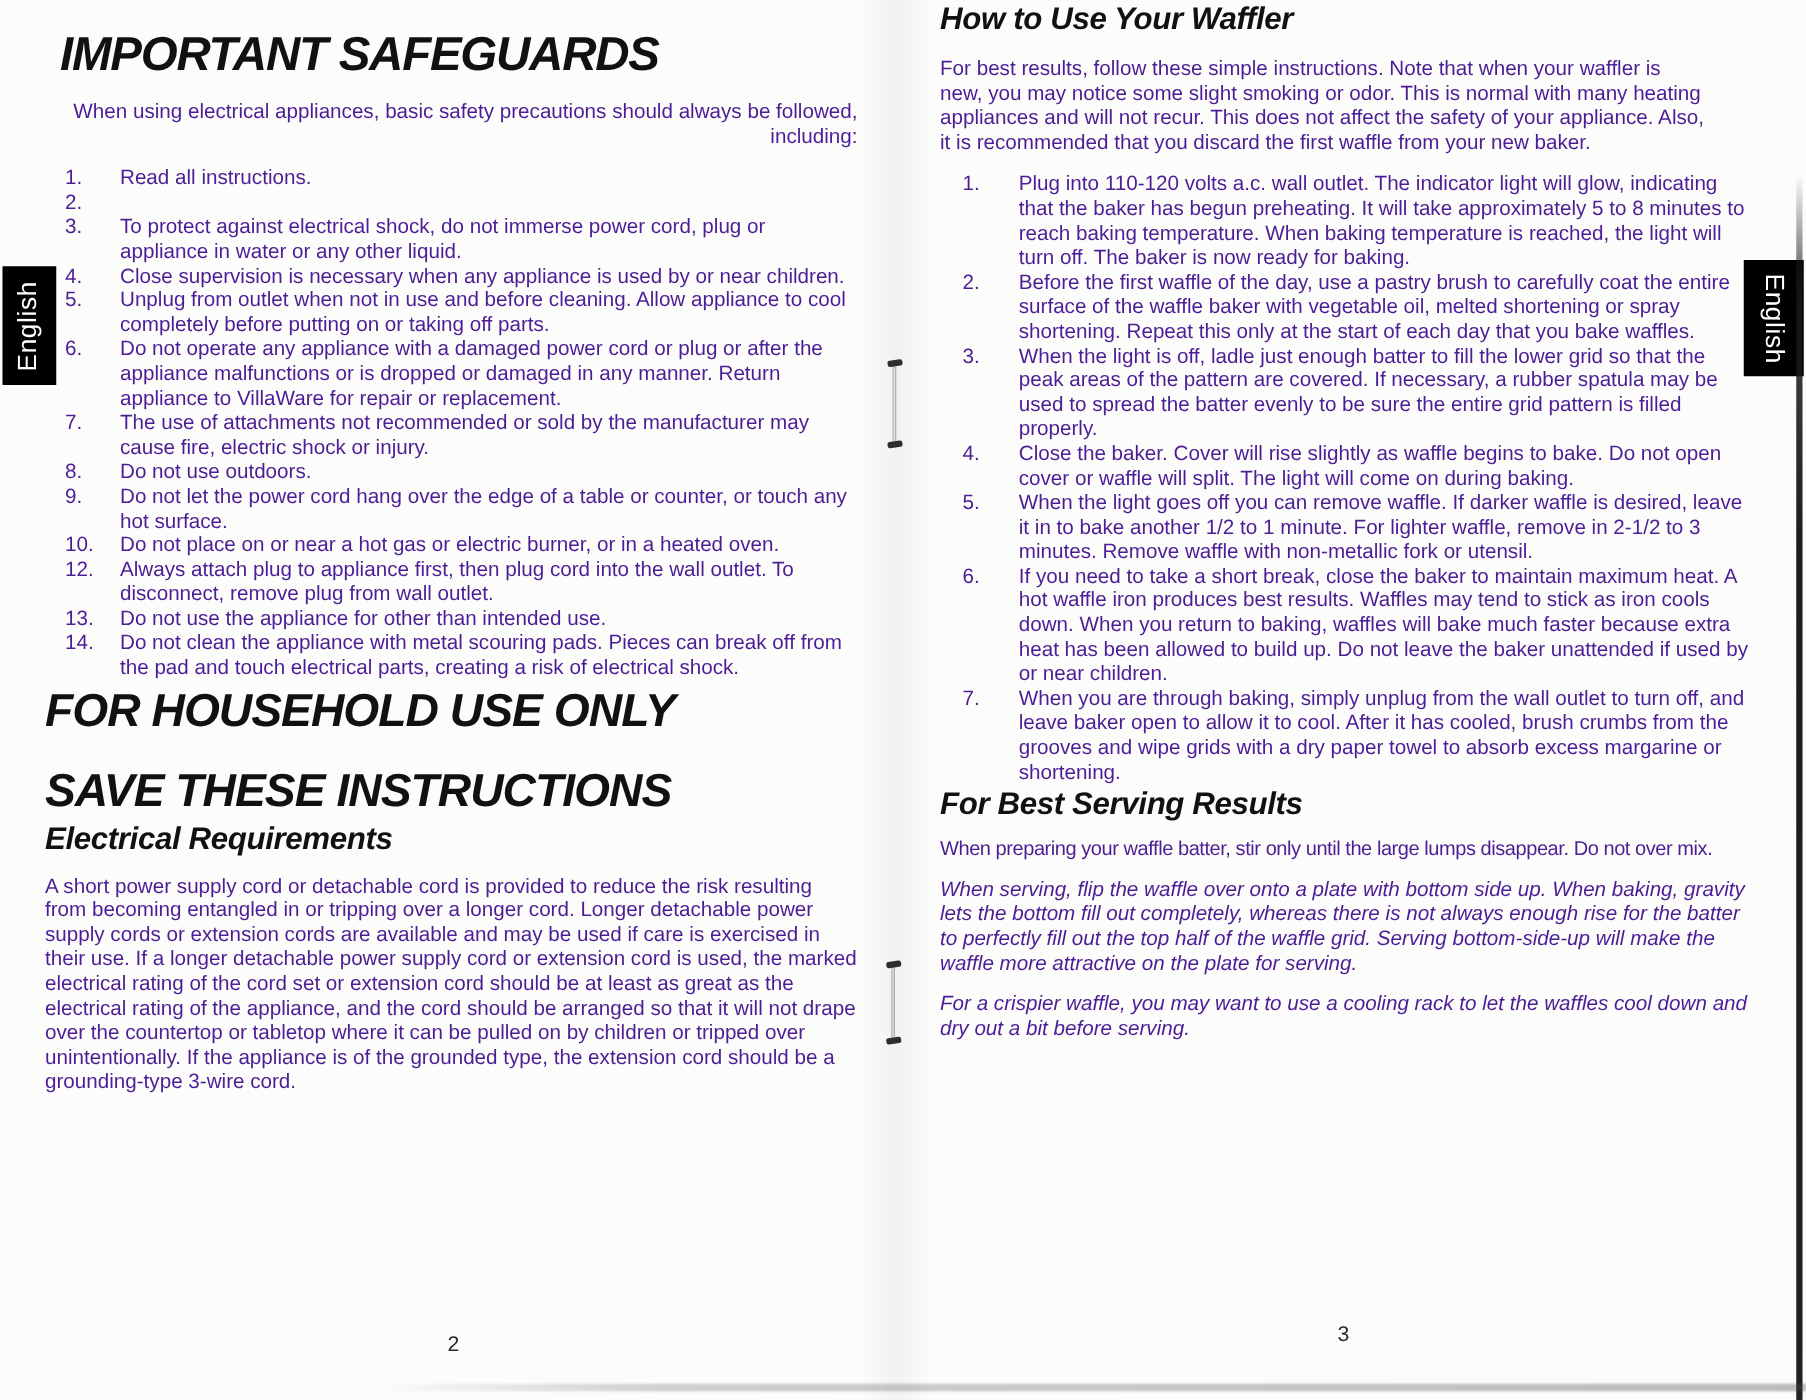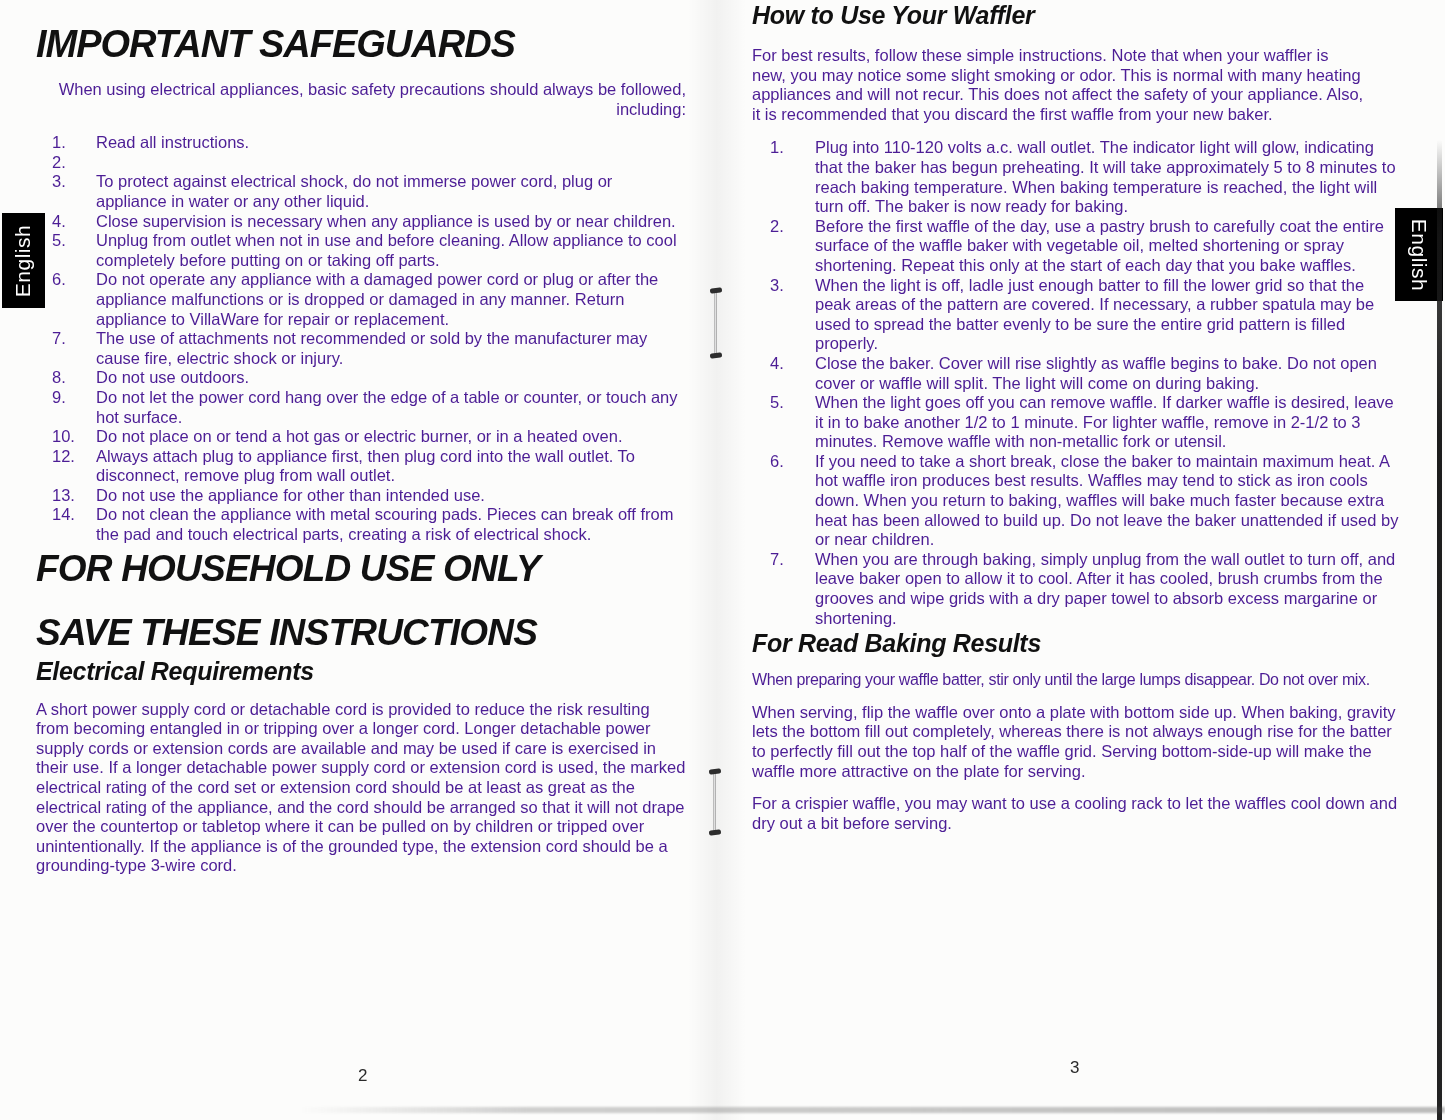--- a/index.html
+++ b/index.html
@@ -5,21 +5,21 @@
   html,body{margin:0;padding:0;}
   body{
     width:1445px;height:1120px;position:relative;overflow:hidden;
     background:#fcfcfb;color:#1e1e1e;
     font-family:"Liberation Sans",sans-serif;
   }
   .col{position:absolute;top:0;}
   .col-left{left:36px;width:650px;}
   .col-right{left:752px;width:650px;}
   h1.main-title{
-    margin:24px 0 0 0;font-size:38px;line-height:40px;
+    margin:24px 0 0 12px;font-size:38px;line-height:40px;
     font-weight:bold;font-style:italic;letter-spacing:-1px;color:#111;
   }
   h2.section-title{
     margin:0;font-size:25px;line-height:30px;
     font-weight:bold;font-style:italic;letter-spacing:-0.3px;color:#111;
   }
   .mt-title{margin-top:22px;}
   .body-text{font-size:16.5px;line-height:19.6px;color:#4c1d95;}
   p{margin:0;}
   .intro-left{margin-top:16px;text-align:right;}
@@ -32,21 +32,21 @@
   .list-right{margin-top:12px;}
   .list-right .num{margin-left:18px;width:45px;}
   .save-heading{
     margin:17px 0 0 0;font-size:37px;line-height:47px;
     font-weight:bold;font-style:italic;letter-spacing:-0.8px;color:#111;
   }
   .electrical-heading{margin-top:30px;}
   .electrical-body{margin-top:14px;}
   .baking-heading{margin-top:22px;}
   .baking-lead{margin-top:12px;font-size:16px;letter-spacing:-0.35px;white-space:nowrap;}
-  .baking-paragraph{margin-top:13px;}
+  .baking-paragraph{margin-top:13px;font-style:italic;}
   .page-number{position:absolute;font-size:17px;color:#2a2a2a;}
   .page-number-left{left:358px;top:1066px;}
   .page-number-right{left:1070px;top:1058px;}
   .english-tab{
     position:absolute;background:#000;color:#fff;
     display:flex;align-items:center;justify-content:center;
   }
   .english-tab span{
     font-size:21px;letter-spacing:0.5px;white-space:nowrap;color:#fff;
   }
@@ -115,21 +115,21 @@
       <li>
         <span class="num">8.</span>
         <span class="txt">Do not use outdoors.</span>
       </li>
       <li>
         <span class="num">9.</span>
         <span class="txt">Do not let the power cord hang over the edge of a table or counter, or touch any hot surface.</span>
       </li>
       <li>
         <span class="num">10.</span>
-        <span class="txt">Do not place on or tend a hot gas or electric burner, or in a heated oven.</span>
+        <span class="txt">Do not place on or near a hot gas or electric burner, or in a heated oven.</span>
       </li>
       <li>
         <span class="num">12.</span>
         <span class="txt">Always attach plug to appliance first, then plug cord into the wall outlet. To disconnect, remove plug from wall outlet.</span>
       </li>
       <li>
         <span class="num">13.</span>
         <span class="txt">Do not use the appliance for other than intended use.</span>
       </li>
       <li>
@@ -169,21 +169,21 @@
       </li>
       <li>
         <span class="num">6.</span>
         <span class="txt">If you need to take a short break, close the baker to maintain maximum heat. A hot waffle iron produces best results. Waffles may tend to stick as iron cools down. When you return to baking, waffles will bake much faster because extra heat has been allowed to build up. Do not leave the baker unattended if used by or near children.</span>
       </li>
       <li>
         <span class="num">7.</span>
         <span class="txt">When you are through baking, simply unplug from the wall outlet to turn off, and leave baker open to allow it to cool. After it has cooled, brush crumbs from the grooves and wipe grids with a dry paper towel to absorb excess margarine or shortening.</span>
       </li>
     </ol>
-  <h2 class="section-title baking-heading">For Read Baking Results</h2>
+  <h2 class="section-title baking-heading">For Best Serving Results</h2>
   <p class="body-text baking-lead">When preparing your waffle batter, stir only until the large lumps disappear. Do not over mix.</p>
   <div>
       <p class="body-text baking-paragraph">When serving, flip the waffle over onto a plate with bottom side up. When baking, gravity lets the bottom fill out completely, whereas there is not always enough rise for the batter to perfectly fill out the top half of the waffle grid. Serving bottom-side-up will make the waffle more attractive on the plate for serving.</p>
       <p class="body-text baking-paragraph">For a crispier waffle, you may want to use a cooling rack to let the waffles cool down and dry out a bit before serving.</p>
     </div>
 </div>
 
 <div class="page-number page-number-left">2</div>
 <div class="page-number page-number-right">3</div>
 

